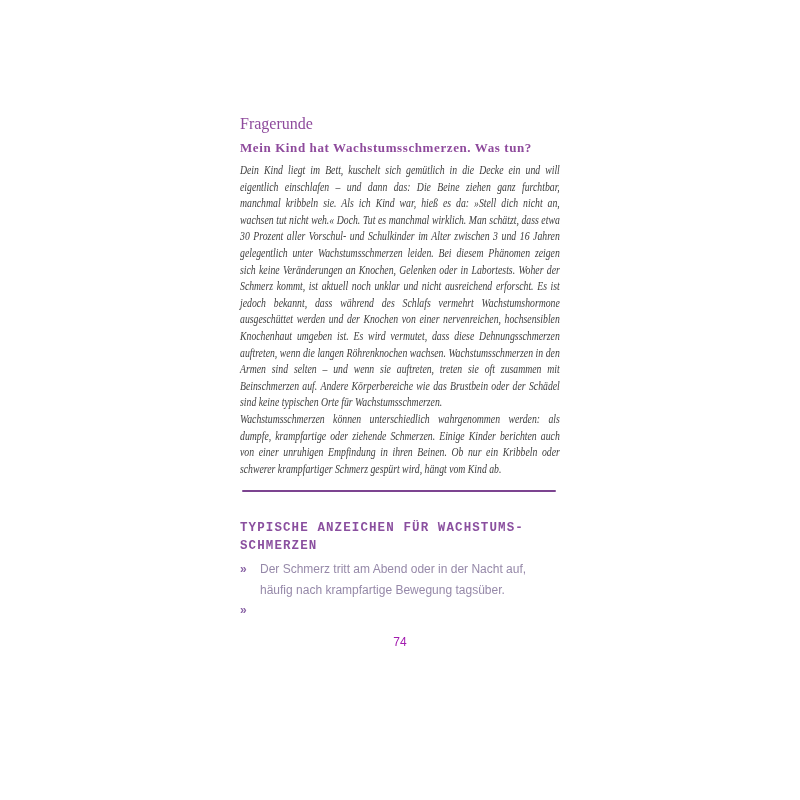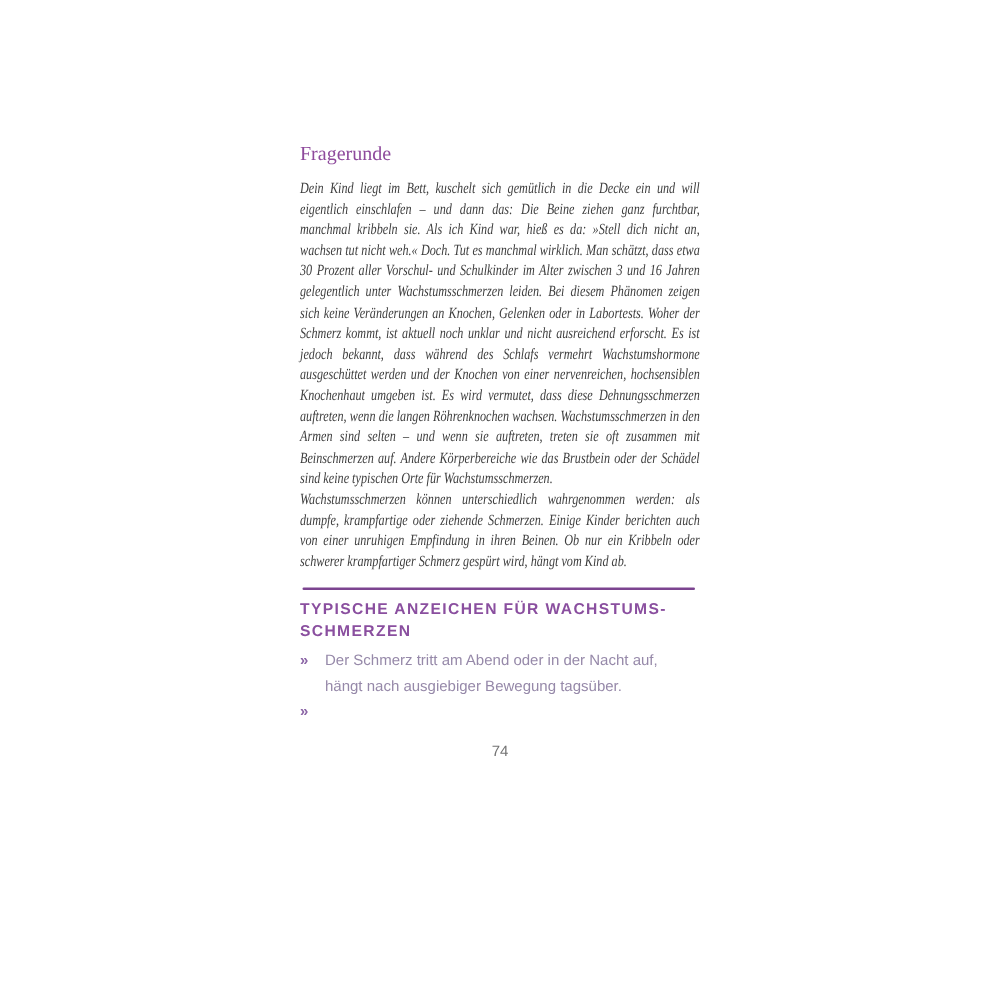--- a/index.html
+++ b/index.html
@@ -51,28 +51,28 @@
     margin: 0;
   }
   .divider {
     height: 2px;
     width: 314px;
     margin: 13px 0 0 2px;
     background: #7c4490;
     border-radius: 2px;
   }
   .info-heading {
-    font-family: Liberation Sans, sans-serif;
+    font-family: Liberation Mono, monospace;
     font-weight: bold;
     font-size: 12.5px;
     letter-spacing: 1.1px;
     line-height: 18px;
     color: #8a4f9f;
     white-space: pre;
-    margin-top: 6px;
+    margin-top: 27px;
   }
   .bullets {
     margin-top: 4px;
   }
   .bullet {
     display: flex;
     font-family: "Liberation Sans", sans-serif;
     font-size: 12px;
     line-height: 20.4px;
   }
@@ -83,47 +83,48 @@
     font-weight: bold;
   }
   .btext {
     color: #9689a9;
     white-space: pre;
   }
   .pagenum {
     text-align: center;
     font-family: "Liberation Sans", sans-serif;
     font-size: 12px;
-    color: #737373;
+    color: #a21caf;
     margin-top: 14px;
   }
 </style>
 </head>
 <body>
 
 <div class="column">
 
   <h1 class="title" style="margin:0; font-weight:400;">Fragerunde</h1>
 
+  <div class="question">Mein Kind hat Wachstumsschmerzen. Was tun?</div>
 
   <div class="bodywrap">
     <p class="para">Dein Kind liegt im Bett, kuschelt sich gemütlich in die Decke ein und will eigentlich einschlafen – und dann das: Die Beine ziehen ganz furchtbar, manchmal kribbeln sie. Als ich Kind war, hieß es da: »Stell dich nicht an, wachsen tut nicht weh.« Doch. Tut es manchmal wirklich. Man schätzt, dass etwa 30 Prozent aller Vorschul- und Schulkinder im Alter zwischen 3 und 16 Jahren gelegentlich unter Wachstumsschmerzen leiden. Bei die­sem Phänomen zeigen sich keine Veränderungen an Knochen, Gelenken oder in Labortests. Woher der Schmerz kommt, ist aktuell noch unklar und nicht ausreichend erforscht. Es ist jedoch bekannt, dass während des Schlafs vermehrt Wachstumshormone ausgeschüttet werden und der Kno­chen von einer nervenreichen, hochsensiblen Knochenhaut umgeben ist. Es wird vermutet, dass diese Dehnungsschmerzen auftreten, wenn die lan­gen Röhrenknochen wachsen. Wachstumsschmerzen in den Armen sind selten – und wenn sie auftreten, treten sie oft zusammen mit Beinschmer­zen auf. Andere Körperbereiche wie das Brustbein oder der Schädel sind keine typischen Orte für Wachstumsschmerzen.</p>
     <p class="para">Wachstumsschmerzen können unterschiedlich wahrgenommen werden: als dumpfe, krampfartige oder ziehende Schmerzen. Einige Kinder be­richten auch von einer unruhigen Empfindung in ihren Beinen. Ob nur ein Kribbeln oder schwerer krampfartiger Schmerz gespürt wird, hängt vom Kind ab.</p>
   </div>
 
   <div class="divider"></div>
 
   <div class="info-heading">TYPISCHE ANZEICHEN FÜR WACHSTUMS-
 SCHMERZEN</div>
 
   <div class="bullets">
     <div class="bullet">
       <span class="marker">»</span>
       <span class="btext">Der Schmerz tritt am Abend oder in der Nacht auf,
-hängt nach ausgiebiger Bewegung tagsüber.</span>
+häufig nach krampfartige Bewegung tagsüber.</span>
     </div>
     <div class="bullet">
       <span class="marker">»</span>
     </div>
   </div>
 
   <div class="pagenum">74</div>
 
 </div>
 

